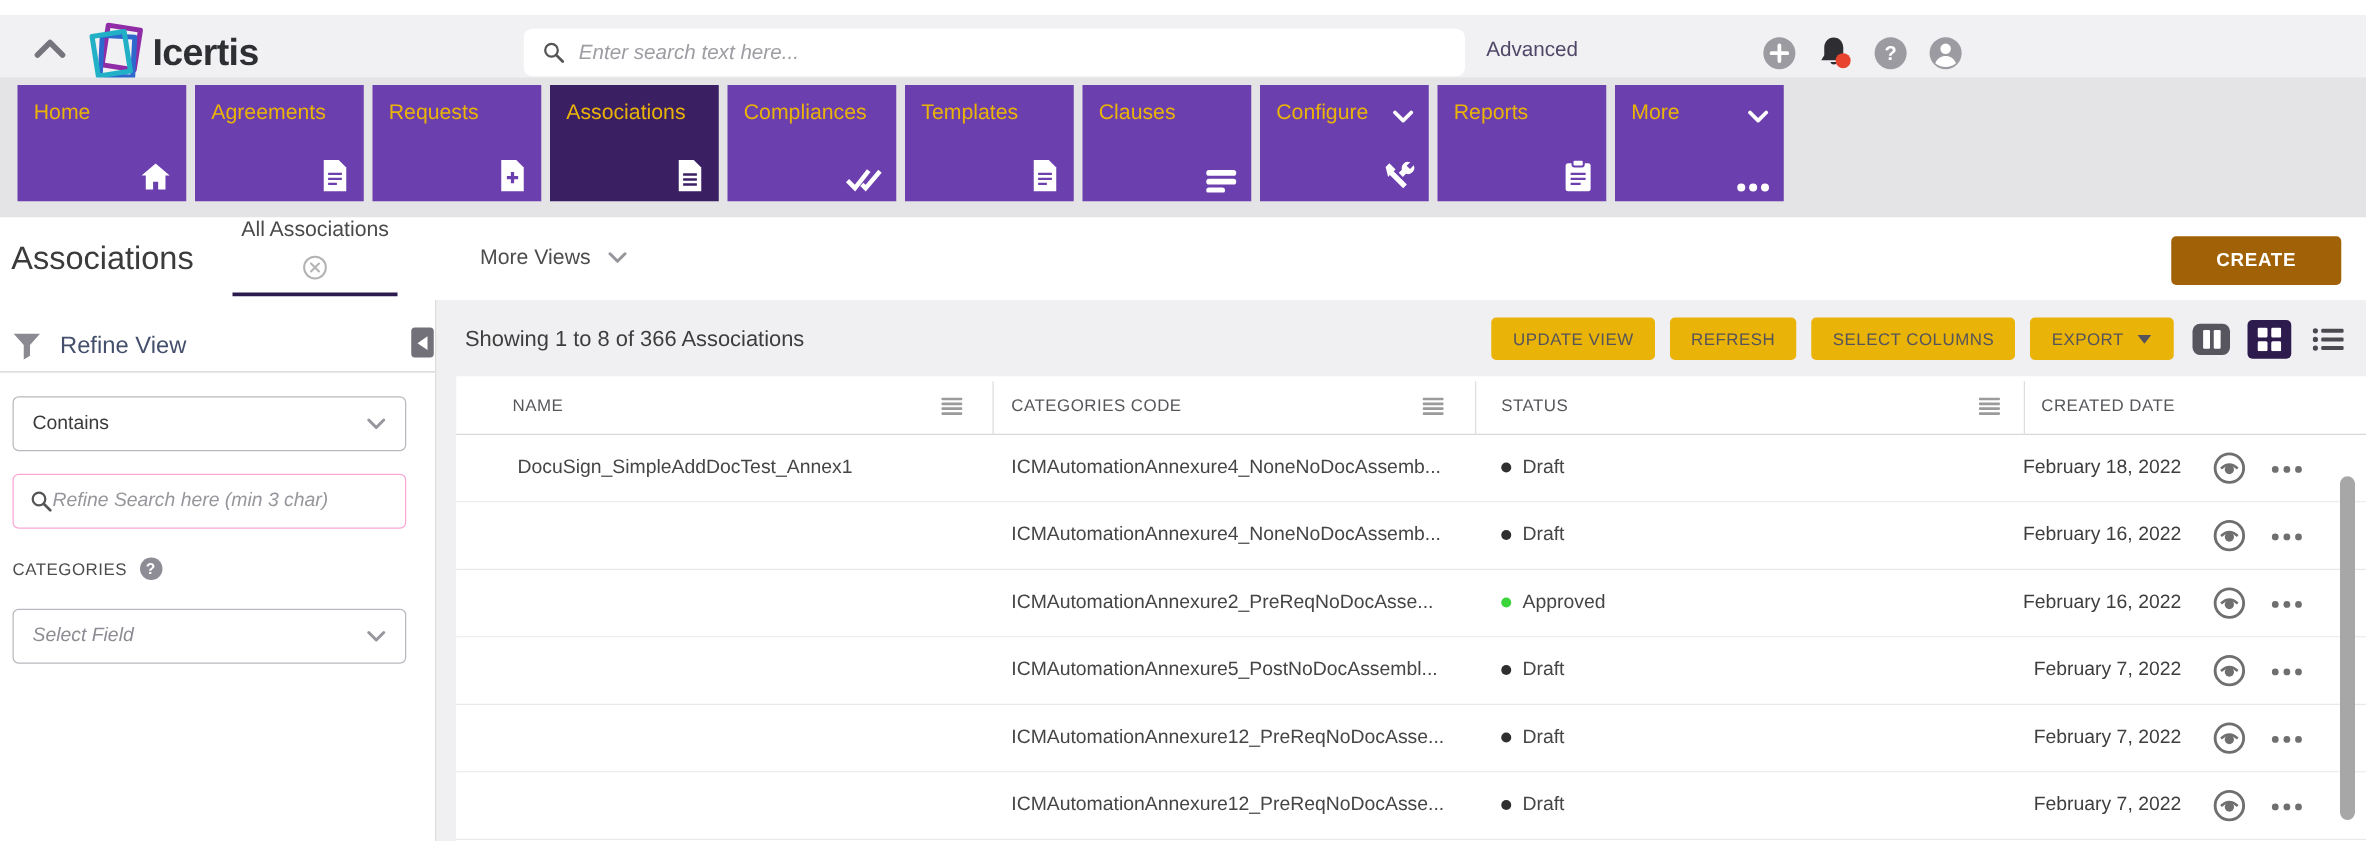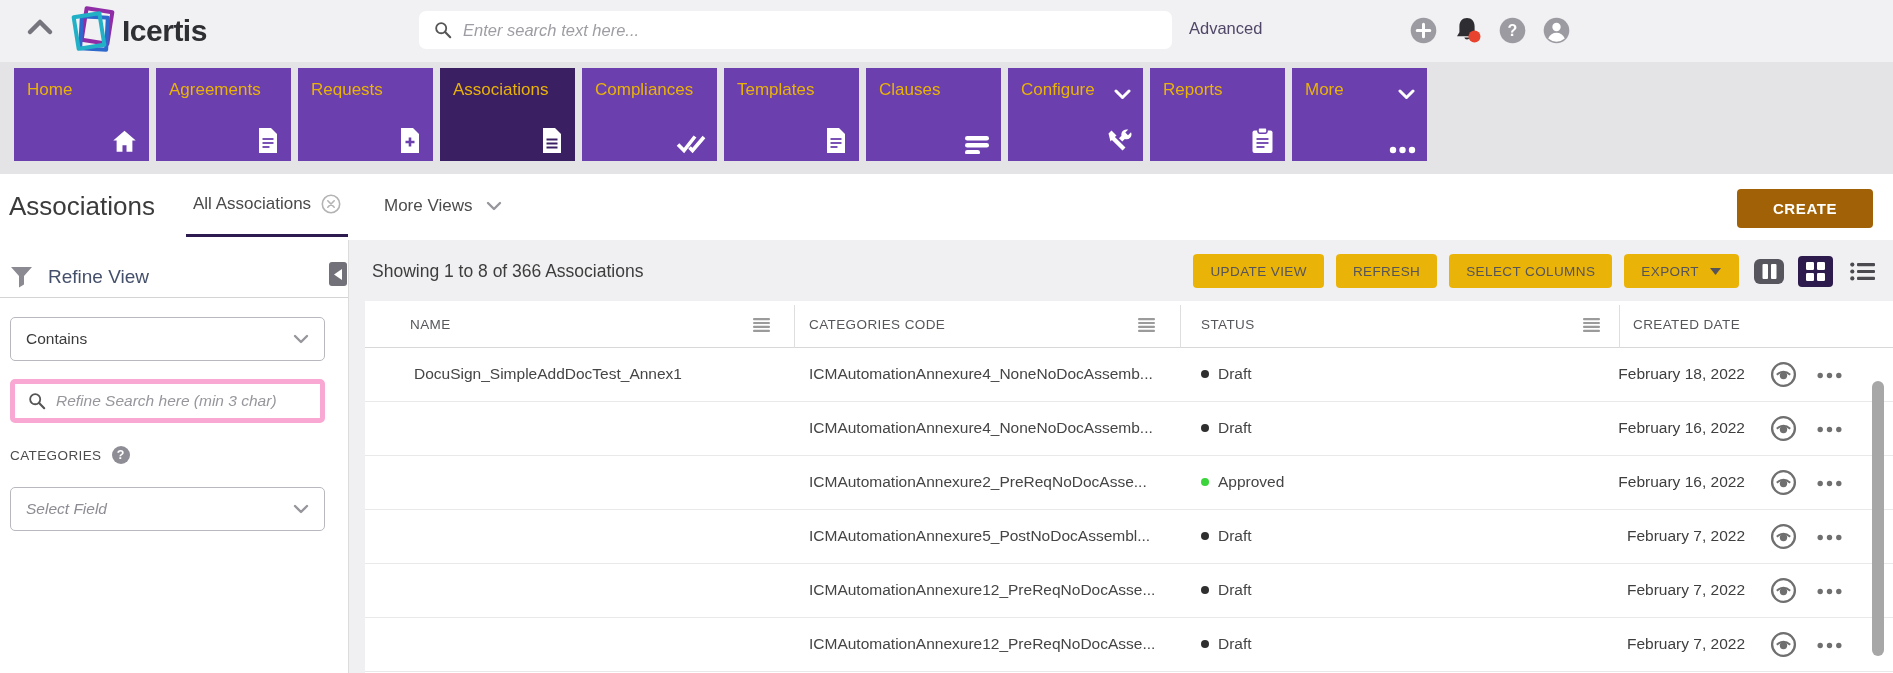--- a/index.html
+++ b/index.html
@@ -1,20 +1,20 @@
 <!DOCTYPE html>
 <html><head>
 <meta charset="utf-8">
 <style>
   * { margin:0; padding:0; box-sizing:border-box; }
   html,body { width:1893px; height:673px; }
   body { position:relative; font-family:"Liberation Sans", sans-serif; background:#fff; overflow:hidden; }
 
   
-  .topbar { position:absolute; left:0; top:0; width:100%; height:62px; background:#f1f0f2; }
+  .topbar { position:absolute; left:0; top:12px; width:100%; height:62px; background:#f1f0f2; }
   .collapse-chevron { position:absolute; left:26px; top:18px; cursor:pointer; }
   .logo { position:absolute; left:70px; top:6px; display:flex; align-items:center; }
   .logo-mark { position:relative; width:50px; height:50px; }
   .logo-mark i { position:absolute; border-radius:2px; }
   .sq1 { width:30px; height:36px; border:4px solid #8f2ca6; left:12px; top:2px; transform:rotate(9deg); }
   .sq2 { width:30px; height:36px; border:4px solid #2d68cd; left:9px;  top:9px; transform:rotate(3deg); }
   .sq3 { width:30px; height:36px; border:4px solid #22b0c6; left:4px;  top:7px; transform:rotate(-9deg); }
   .logo-text { font-size:30px; font-weight:700; color:#2e2f33; letter-spacing:-0.5px; margin-left:2px; }
   .search-box { position:absolute; left:419px; top:11px; width:753px; height:38px; background:#fff; border-radius:7px; display:flex; align-items:center; gap:11px; padding:0 15px; }
   .search-box input { border:none; outline:none; flex:1; background:transparent; font-family:inherit; font-size:16.5px; color:#15803d; }
@@ -28,38 +28,38 @@
   .tiles { display:flex; gap:7px; padding:6px 0 0 14px; }
   .tile { position:relative; width:135px; height:93px; background:#6b3fad; color:#6b3fad; cursor:pointer; flex:none; }
   .tile.selected { background:#3a1f63; color:#3a1f63; }
   .tile-label { position:absolute; left:13px; top:12px; font-size:17px; color:#eab308; white-space:nowrap; }
   .tile-chevron { position:absolute; right:12px; top:18px; }
   .tile-icon { position:absolute; right:11px; bottom:7px; display:inline-flex; }
 
   
   .header-band { position:absolute; top:174px; left:0; width:100%; height:66px; background:#fff; }
   .page-title { position:absolute; left:9px; top:17px; font-size:26px; color:#3b3b3b; }
-  .view-tab { position:absolute; left:186px; top:0; height:63px; display:flex; align-items:center; gap:10px; padding:0 7px; border-bottom:3px solid #2d1a4f; cursor:pointer; }
+  .view-tab { position:absolute; left:186px; top:0; height:63px; display:flex; align-items:center; gap:10px; padding:0 7px; border-bottom:3px solid #2d1a4f; cursor:pointer;flex-direction:column; }
   .view-tab-label { font-size:17px; color:#4a4a4a; }
   .more-views { position:absolute; left:384px; top:22px; display:flex; align-items:center; gap:13px; font-size:17px; color:#4c4c4c; cursor:pointer; }
   .create-btn { position:absolute; left:1737px; top:15px; width:136px; height:39px; background:#a16207; color:#fff; border:none; border-radius:4px; font-family:inherit; font-size:15px; font-weight:700; letter-spacing:0.6px; cursor:pointer; }
 
   
   .content { position:absolute; top:240px; left:0; width:100%; height:433px; background:#f0eff1; }
 
   .sidebar { position:absolute; left:0; top:0; width:349px; height:100%; background:#fff; border-right:1px solid #dcdcdc; }
   .sb-funnel { position:absolute; left:10px; top:25px; }
   .sb-title { position:absolute; left:48px; top:26px; font-size:19px; color:#44506b; }
   .sb-collapse { position:absolute; left:329px; top:22px; width:18px; height:24px; background:#72717a; border-radius:3px; display:flex; align-items:center; justify-content:center; cursor:pointer; }
   .sb-divider { position:absolute; left:0; top:57px; width:100%; height:1px; background:#d4d4d4; }
   .sb-select { position:absolute; left:10px; width:315px; height:44px; border:1px solid #b9b8be; border-radius:5px; background:#fff; display:flex; align-items:center; justify-content:space-between; padding:0 15px; font-size:15.5px; color:#3c3c3c; cursor:pointer; }
   .sb-select.placeholder { font-style:italic; color:#8d8c93; }
   #contains-select { top:77px; }
   #category-select { top:247px; }
-  .sb-search { position:absolute; left:10px; top:139px; width:315px; height:44px; border:5px solid #f9a8d4; border-radius:5px; background:#fff; display:flex; align-items:center; gap:10px; padding:0 13px; }
+  .sb-search { position:absolute; left:10px; top:139px; width:315px; height:44px; border:1px solid #f9a8d4; border-radius:5px; background:#fff; display:flex; align-items:center; padding:0 13px; }
   .sb-search input { border:none; outline:none; flex:1; background:transparent; font-family:inherit; font-size:15.5px; color:#333; min-width:0; }
   .sb-search input::placeholder { font-style:italic; color:#97969c; }
   .sb-cat { position:absolute; left:10px; top:206px; display:flex; align-items:center; gap:10px; }
   .sb-cat-label { font-size:13.5px; letter-spacing:0.4px; color:#4c4c4c; }
   .help-badge { width:18px; height:18px; border-radius:50%; background:#8e8d95; color:#fff; font-size:12.5px; font-weight:700; display:flex; align-items:center; justify-content:center; cursor:pointer; }
 
   .summary { position:absolute; left:372px; top:21px; font-size:17.5px; color:#3d3d3d; }
   .toolbar { position:absolute; right:13px; top:14px; height:34px; display:flex; align-items:center; gap:12px; }
   .tb-btn { height:34px; background:#eab308; border:none; border-radius:4px; padding:0 17px; font-family:inherit; font-size:13.5px; color:#55545a; letter-spacing:0.4px; cursor:pointer; display:flex; align-items:center; gap:10px; }
   .vt { width:35px; height:31px; border-radius:4px; display:flex; align-items:center; justify-content:center; cursor:pointer; }

